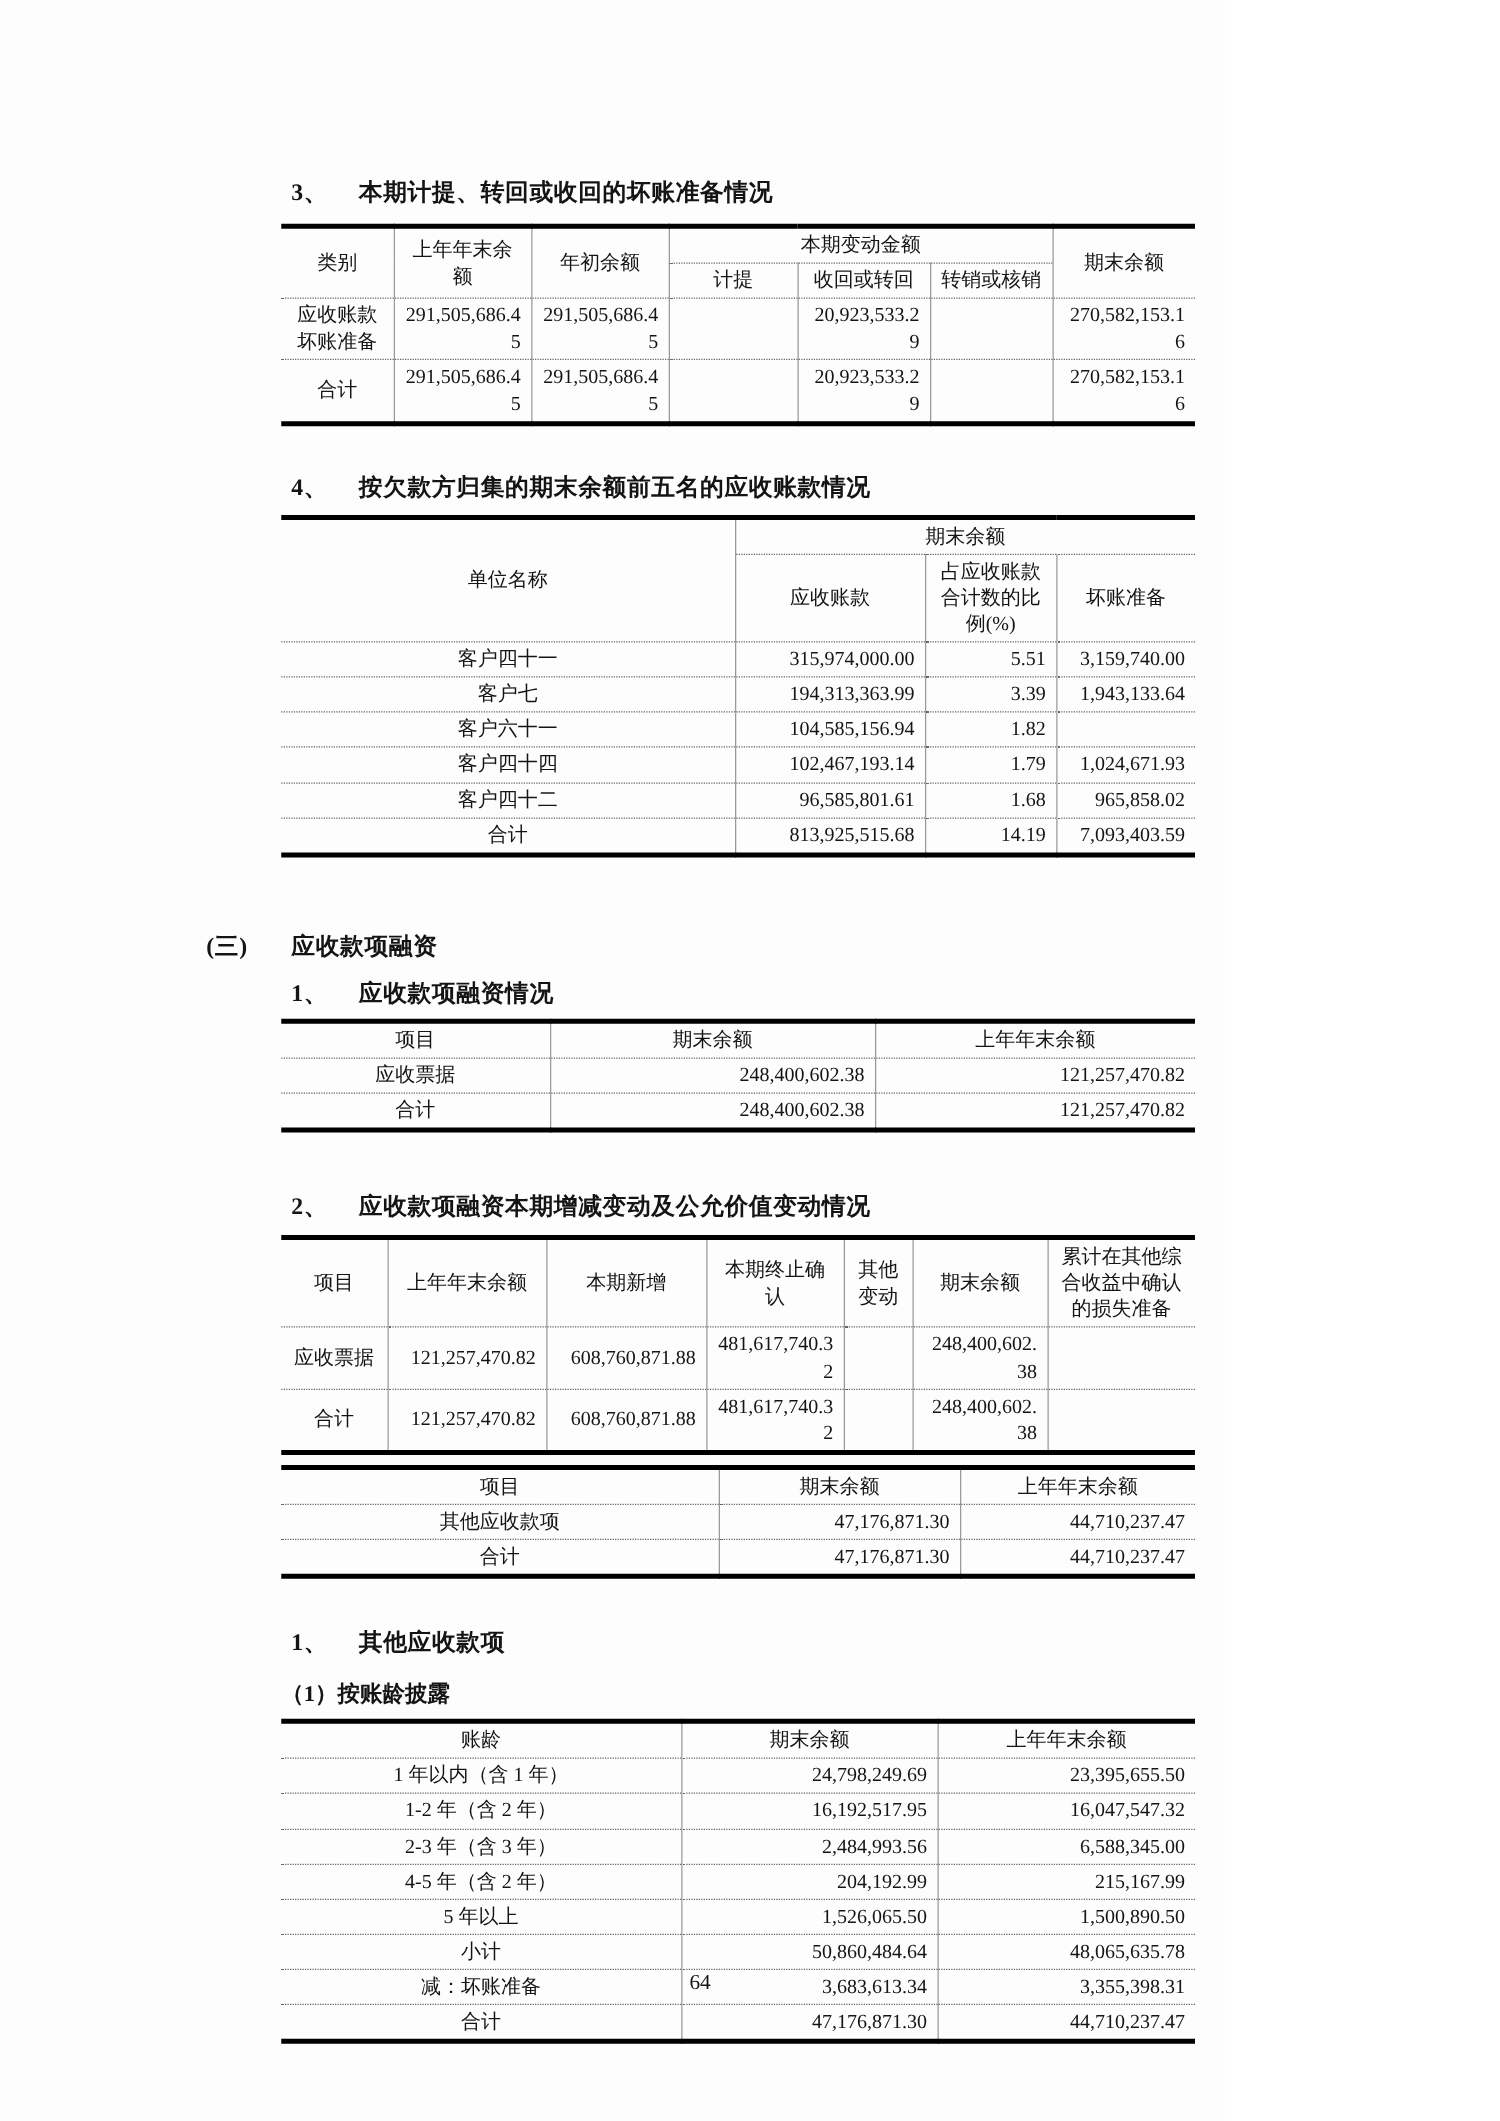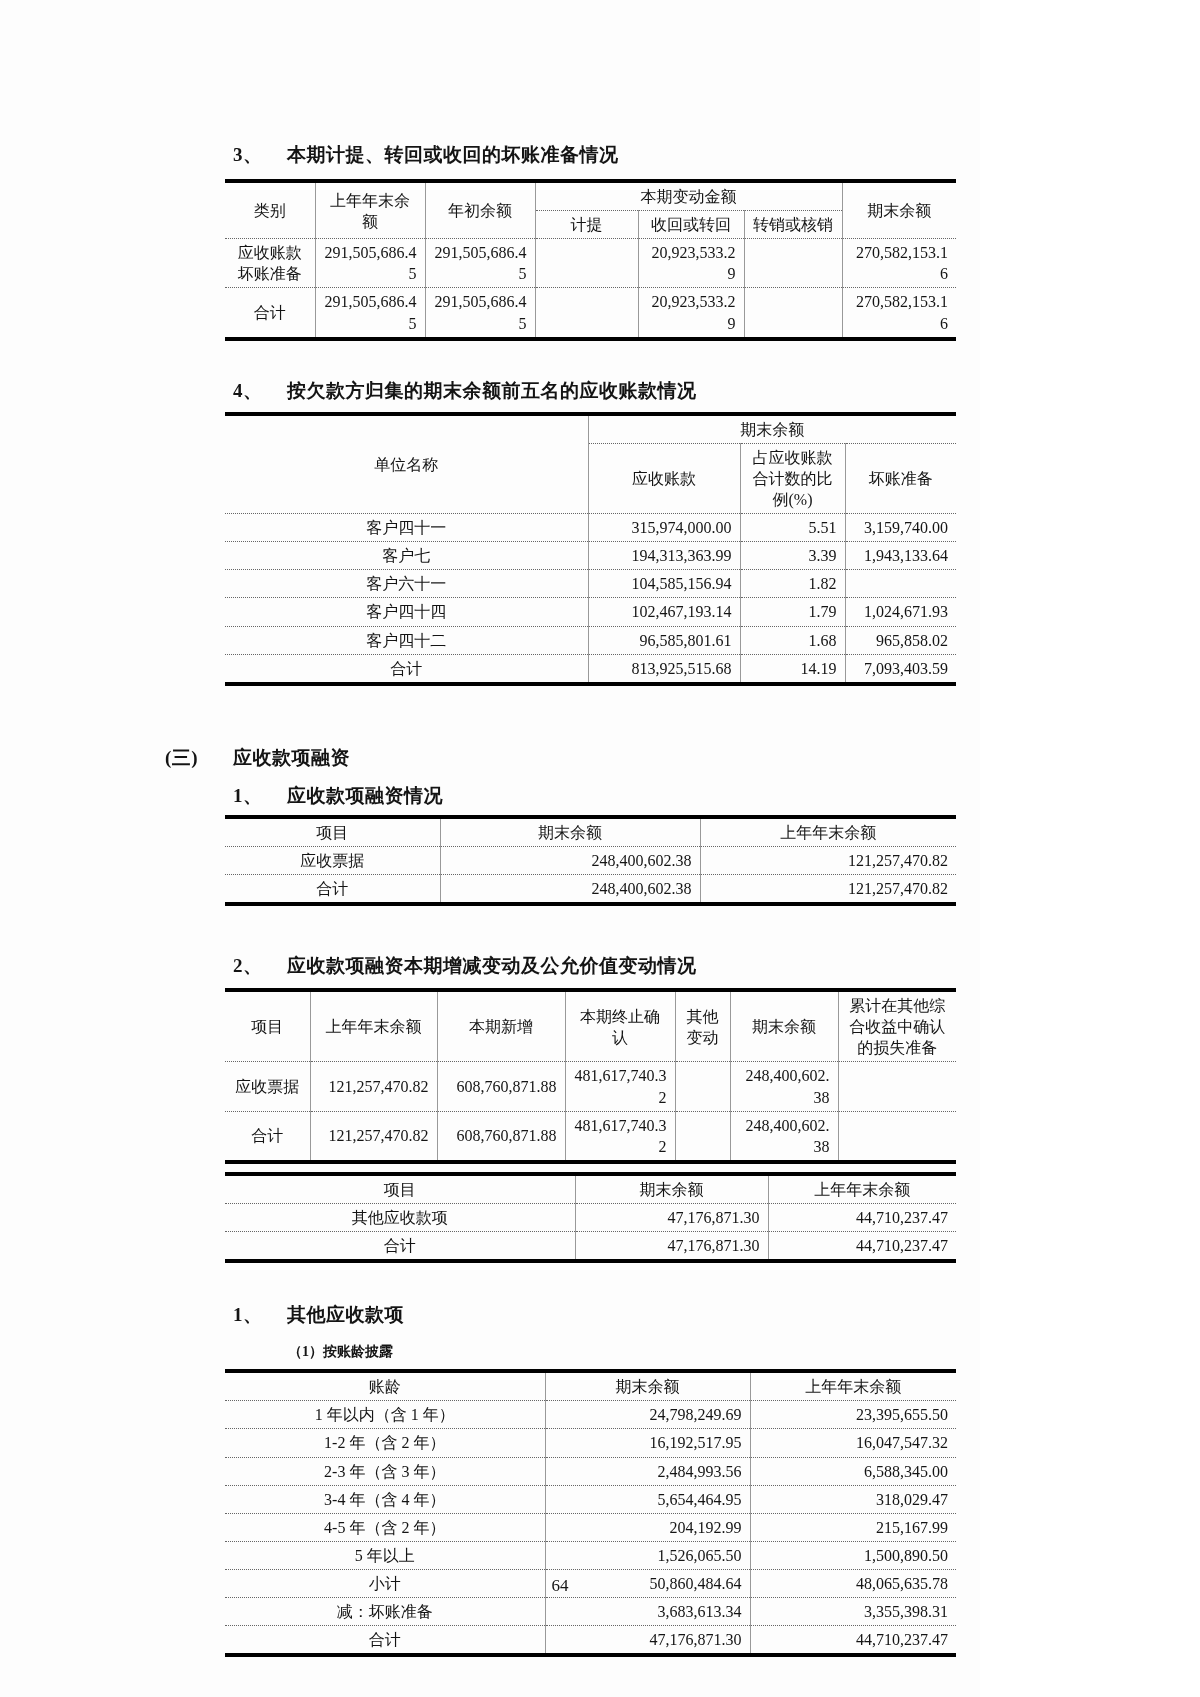--- a/index.html
+++ b/index.html
@@ -11,21 +11,21 @@
     color:#141414;
     overflow:hidden;
   }
   .content { position:absolute; left:225px; top:143px; width:731px; }
 
   .heading { font-weight:bold; font-size:19px; line-height:24px; letter-spacing:0.5px; }
   .heading .h-num { display:inline-block; width:54px; }
   .heading.indent { padding-left:8px; }
   .sec-heading { margin-left:-60px; }
   .sec-heading .h-num { display:inline-block; width:68px; }
-  .sub-heading { margin-left:63px; font-weight:bold; font-size:14px; }
+  .sub-heading { font-weight:bold; font-size:18px; }
 
   table {
     width:100%;
     border-collapse:collapse;
     table-layout:fixed;
     border-top:4px solid #000;
     border-bottom:4px solid #000;
     font-size:16px;
     line-height:1.32;
   }
@@ -306,25 +306,20 @@
         <td class="l">1-2 年（含 2 年）</td>
         <td class="r">16,192,517.95</td>
         <td class="r">16,047,547.32</td>
       </tr>
       <tr>
         <td class="l">2-3 年（含 3 年）</td>
         <td class="r">2,484,993.56</td>
         <td class="r">6,588,345.00</td>
       </tr>
       <tr>
-        <td class="l">3-4 年（含 4 年）</td>
-        <td class="r">5,654,464.95</td>
-        <td class="r">318,029.47</td>
-      </tr>
-      <tr>
         <td class="l">4-5 年（含 2 年）</td>
         <td class="r">204,192.99</td>
         <td class="r">215,167.99</td>
       </tr>
       <tr>
         <td class="l">5 年以上</td>
         <td class="r">1,526,065.50</td>
         <td class="r">1,500,890.50</td>
       </tr>
       <tr>

